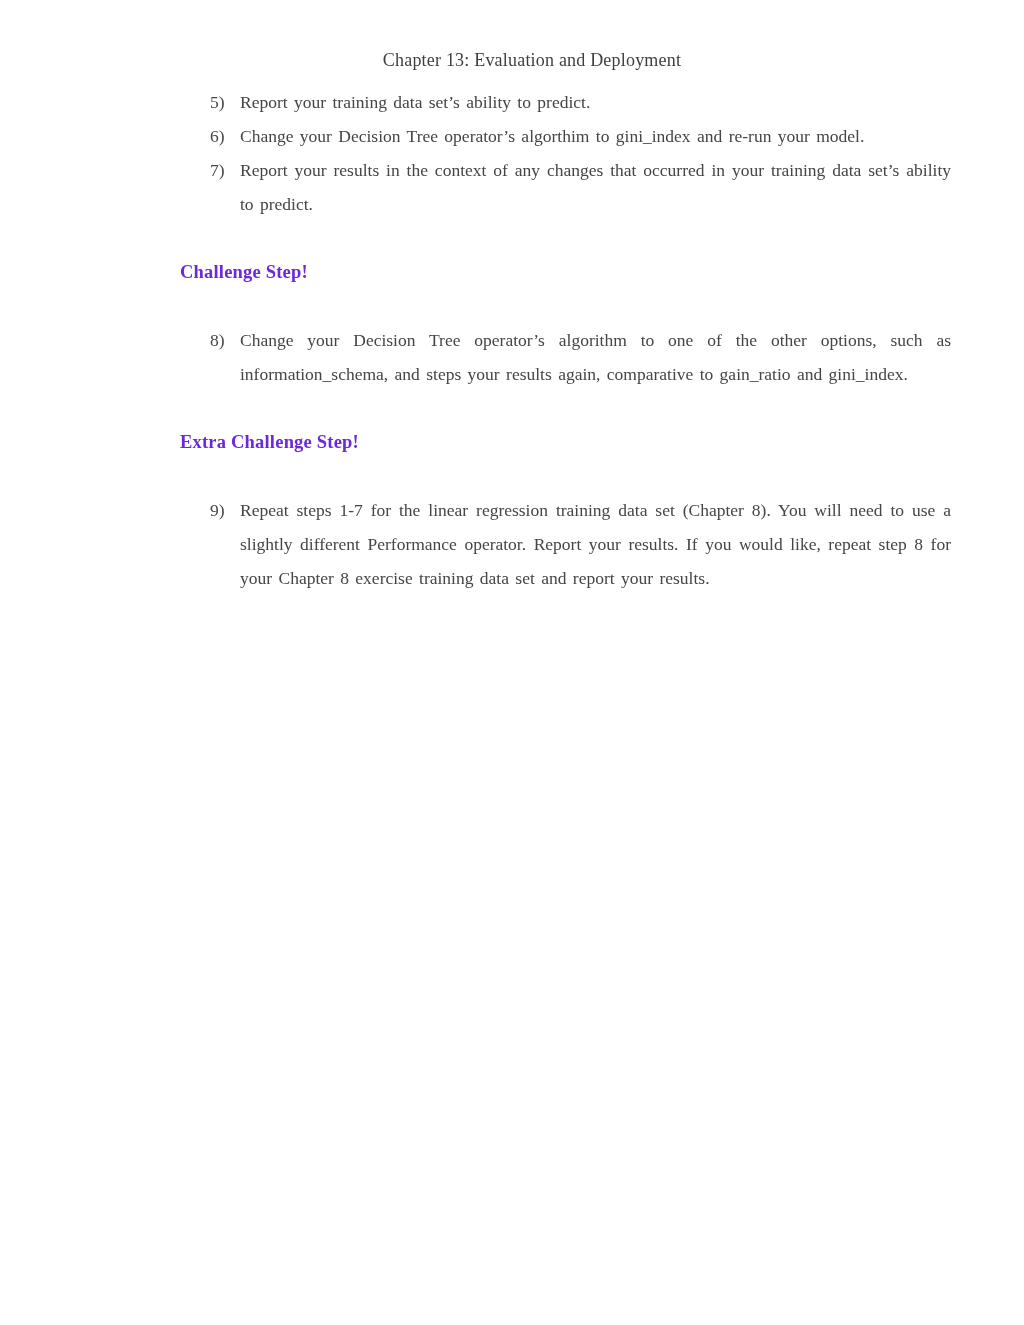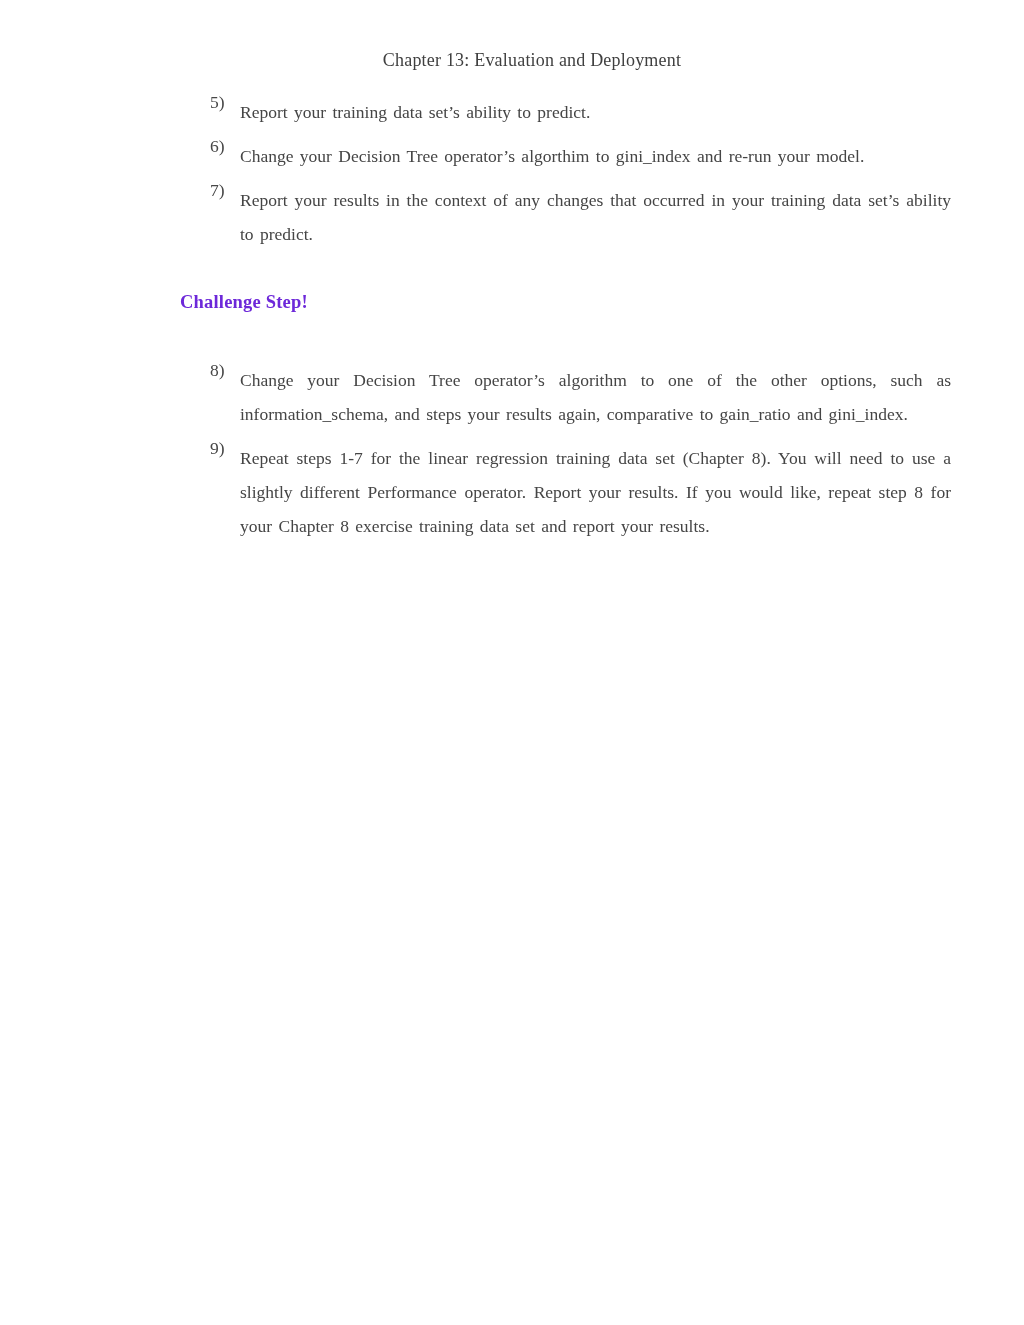--- a/index.html
+++ b/index.html
@@ -45,21 +45,20 @@
     box-sizing: border-box;
     padding-left: 30px;
     color: #474747;
   }
   .list-row .txt {
     flex: 1 1 auto;
     text-align: justify;
     text-justify: inter-word;
     word-spacing: 2px;
     color: #454545;
-    margin-top: 10px;
   }
   .section-heading {
     margin: 34px 0;
     font-size: 18.5px;
     line-height: 34px;
     font-weight: bold;
     color: #6d28d9;
     letter-spacing: 0.2px;
   }
   .page-number {
@@ -97,20 +96,21 @@
       <span class="txt">Report your results in the context of any changes that occurred in your training data set’s ability to predict.</span>
     </div>
 
     <div class="section-heading">Challenge Step!</div>
 
     <div class="list-row">
       <span class="num">8)</span>
       <span class="txt">Change your Decision Tree operator’s algorithm to one of the other options, such as information_schema, and steps your results again, comparative to gain_ratio and gini_index.</span>
     </div>
 
+    <div class="section-heading">Extra Challenge Step!</div>
 
     <div class="list-row">
       <span class="num">9)</span>
       <span class="txt">Repeat steps 1-7 for the linear regression training data set (Chapter 8).  You will need to use a slightly different Performance operator.  Report your results.  If you would like, repeat step 8 for your Chapter 8 exercise training data set and report your results.</span>
     </div>
 
   </div>
 
 
 </div>

